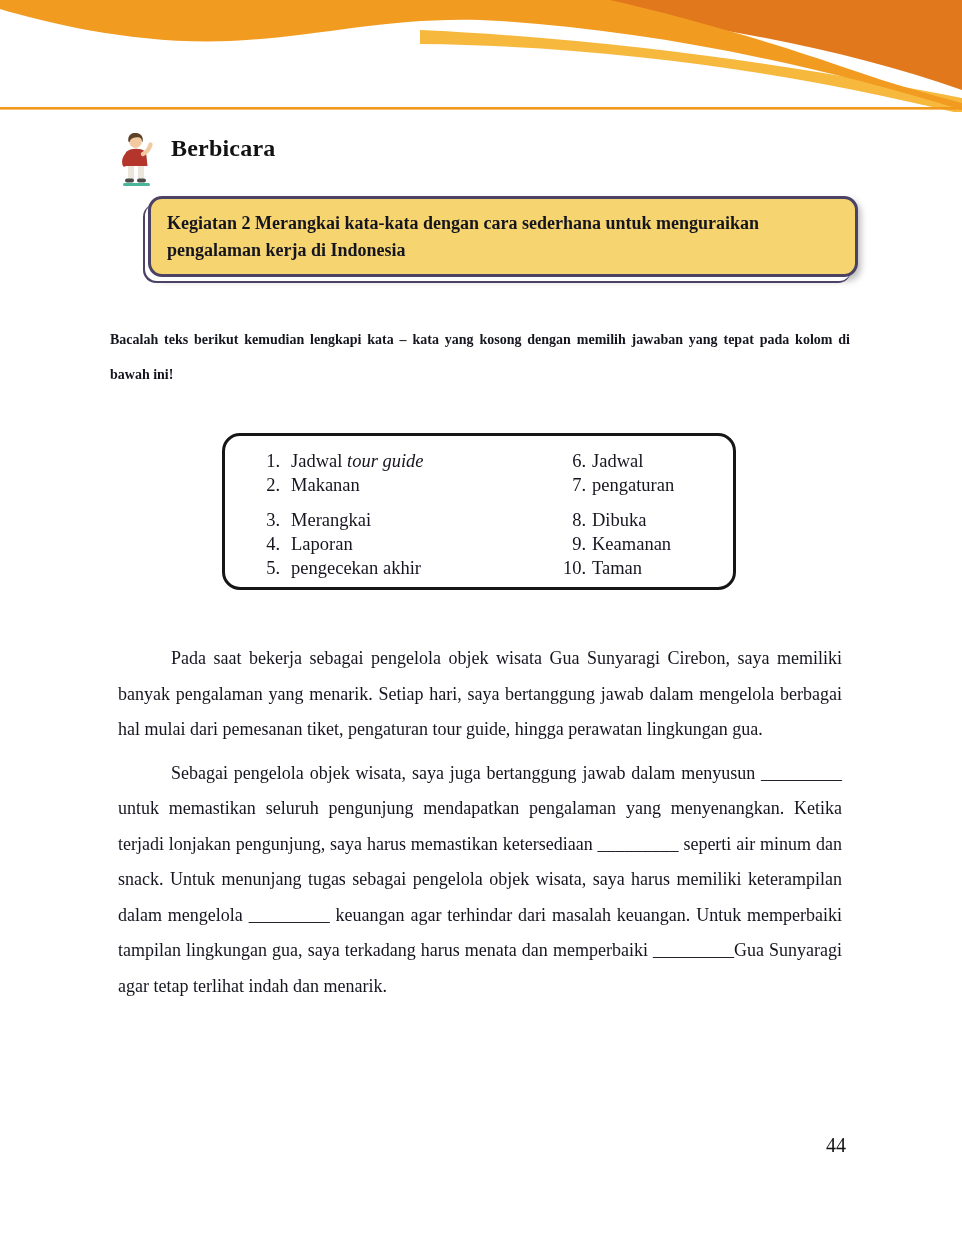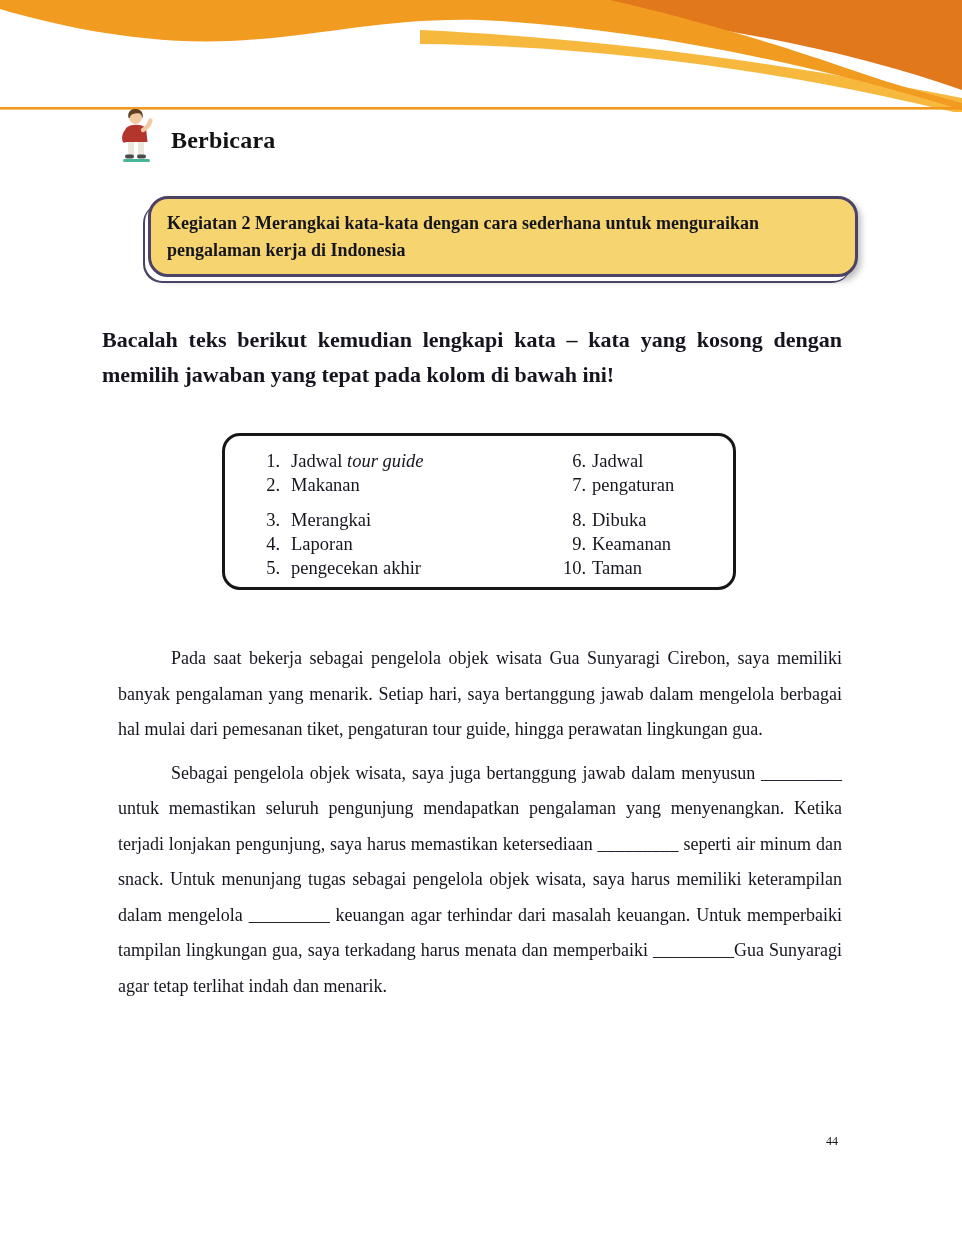--- a/index.html
+++ b/index.html
@@ -7,42 +7,42 @@
   body {
     position:relative;
     width:962px; height:1246px;
     font-family:"Liberation Serif", serif;
     color:#15151f;
     overflow:hidden;
   }
   .banner { position:absolute; top:0; left:0; width:962px; height:112px; }
 
   .heading {
-    position:absolute; left:118px; top:106px;
-    display:flex; align-items:center; gap:15px;
+    position:absolute; left:118px; top:130px;
+    display:flex; align-items:flex-start; gap:15px;
   }
   .heading .person-icon { width:38px; height:58px; flex:0 0 auto; }
   .heading .title {
     font-size:24px; font-weight:bold; color:#121212;
     position:relative; top:5px; letter-spacing:0.2px;
   }
 
   .activity-box {
     position:absolute; left:148px; top:196px; width:710px; min-height:77px;
     background:#f6d570;
     border:3px solid #4b4266;
-    border-radius:20px;
+    border-radius:14px;
     padding:11px 18px 10px 16px;
     font-weight:bold; font-size:18px; line-height:27px; color:#15151f;
     box-shadow:-5px 6px 0 -2px #ffffff, -6px 7px 0 -1px #4b4266, 3px 4px 6px rgba(110,110,110,.45);
   }
 
   .instruction {
-    position:absolute; left:102px; top:322px; width:740px;
-    font-weight:bold; font-size:22px; line-height:35px;
+    position:absolute; left:110px; top:322px; width:740px;
+    font-weight:bold; font-size:14px; line-height:35px;
     text-align:justify; color:#15151f;
   }
 
   .word-bank {
     position:absolute; left:222px; top:433px; width:514px; height:157px;
     border:3px solid #161616; border-radius:18px;
     padding-top:13px;
     font-size:18.5px; color:#15151f;
     background:#fff;
     display:flex;
@@ -60,21 +60,21 @@
   .passage {
     position:absolute; left:110px; top:633px; width:740px;
     font-size:18px; line-height:35.5px;
     text-align:justify; color:#15151f;
   }
   .passage p { margin:8px; }
   .passage p.indent { text-indent:53px; }
 
   .page-num {
     position:absolute; left:826px; top:1134px;
-    font-size:12px; color:#121212;
+    font-size:20px; color:#121212;
   }
 </style>
 </head>
 <body>
 
 <svg class="banner" viewBox="0 0 962 112" xmlns="http://www.w3.org/2000/svg" aria-hidden="true">
   <path d="M430,0 H962 V90 C820,40 640,10 430,0 Z" fill="#e1791c"></path>
   <path d="M420,30 C640,40 830,72 962,98 L962,114 C790,72 610,46 420,44 Z" fill="#f6b93e"></path>
   <path d="M0,0 H610 C690,18 790,48 852,70 C892,84 932,95 962,103 L962,110 C800,60 640,30 500,21 C400,14 320,37 230,41 C140,45 50,24 0,9 Z" fill="#f19c21"></path>
   <rect x="0" y="107" width="962" height="2.6" fill="#f2991d"></rect>

